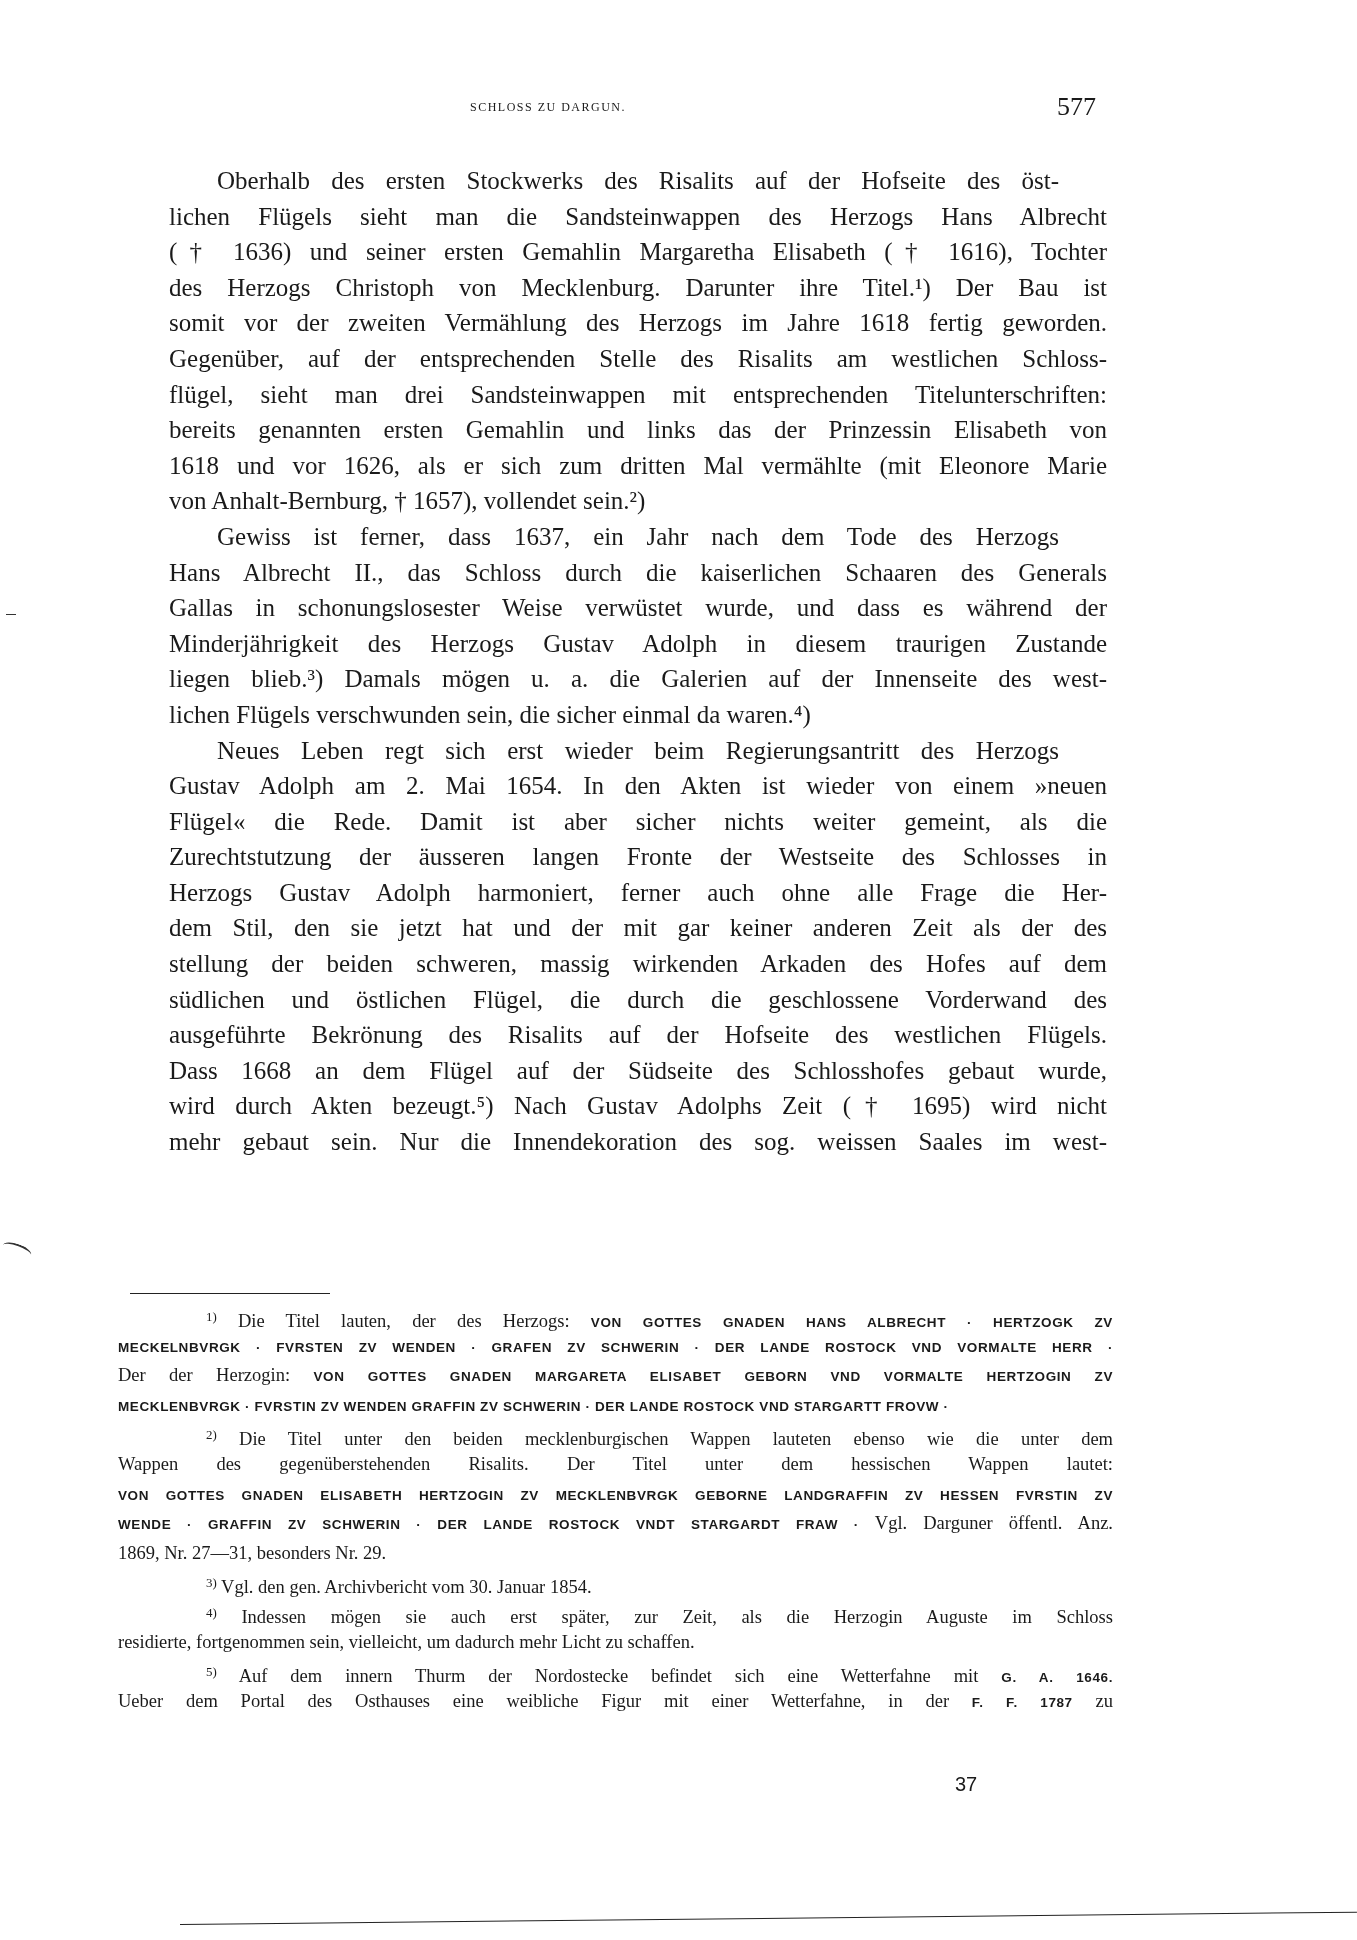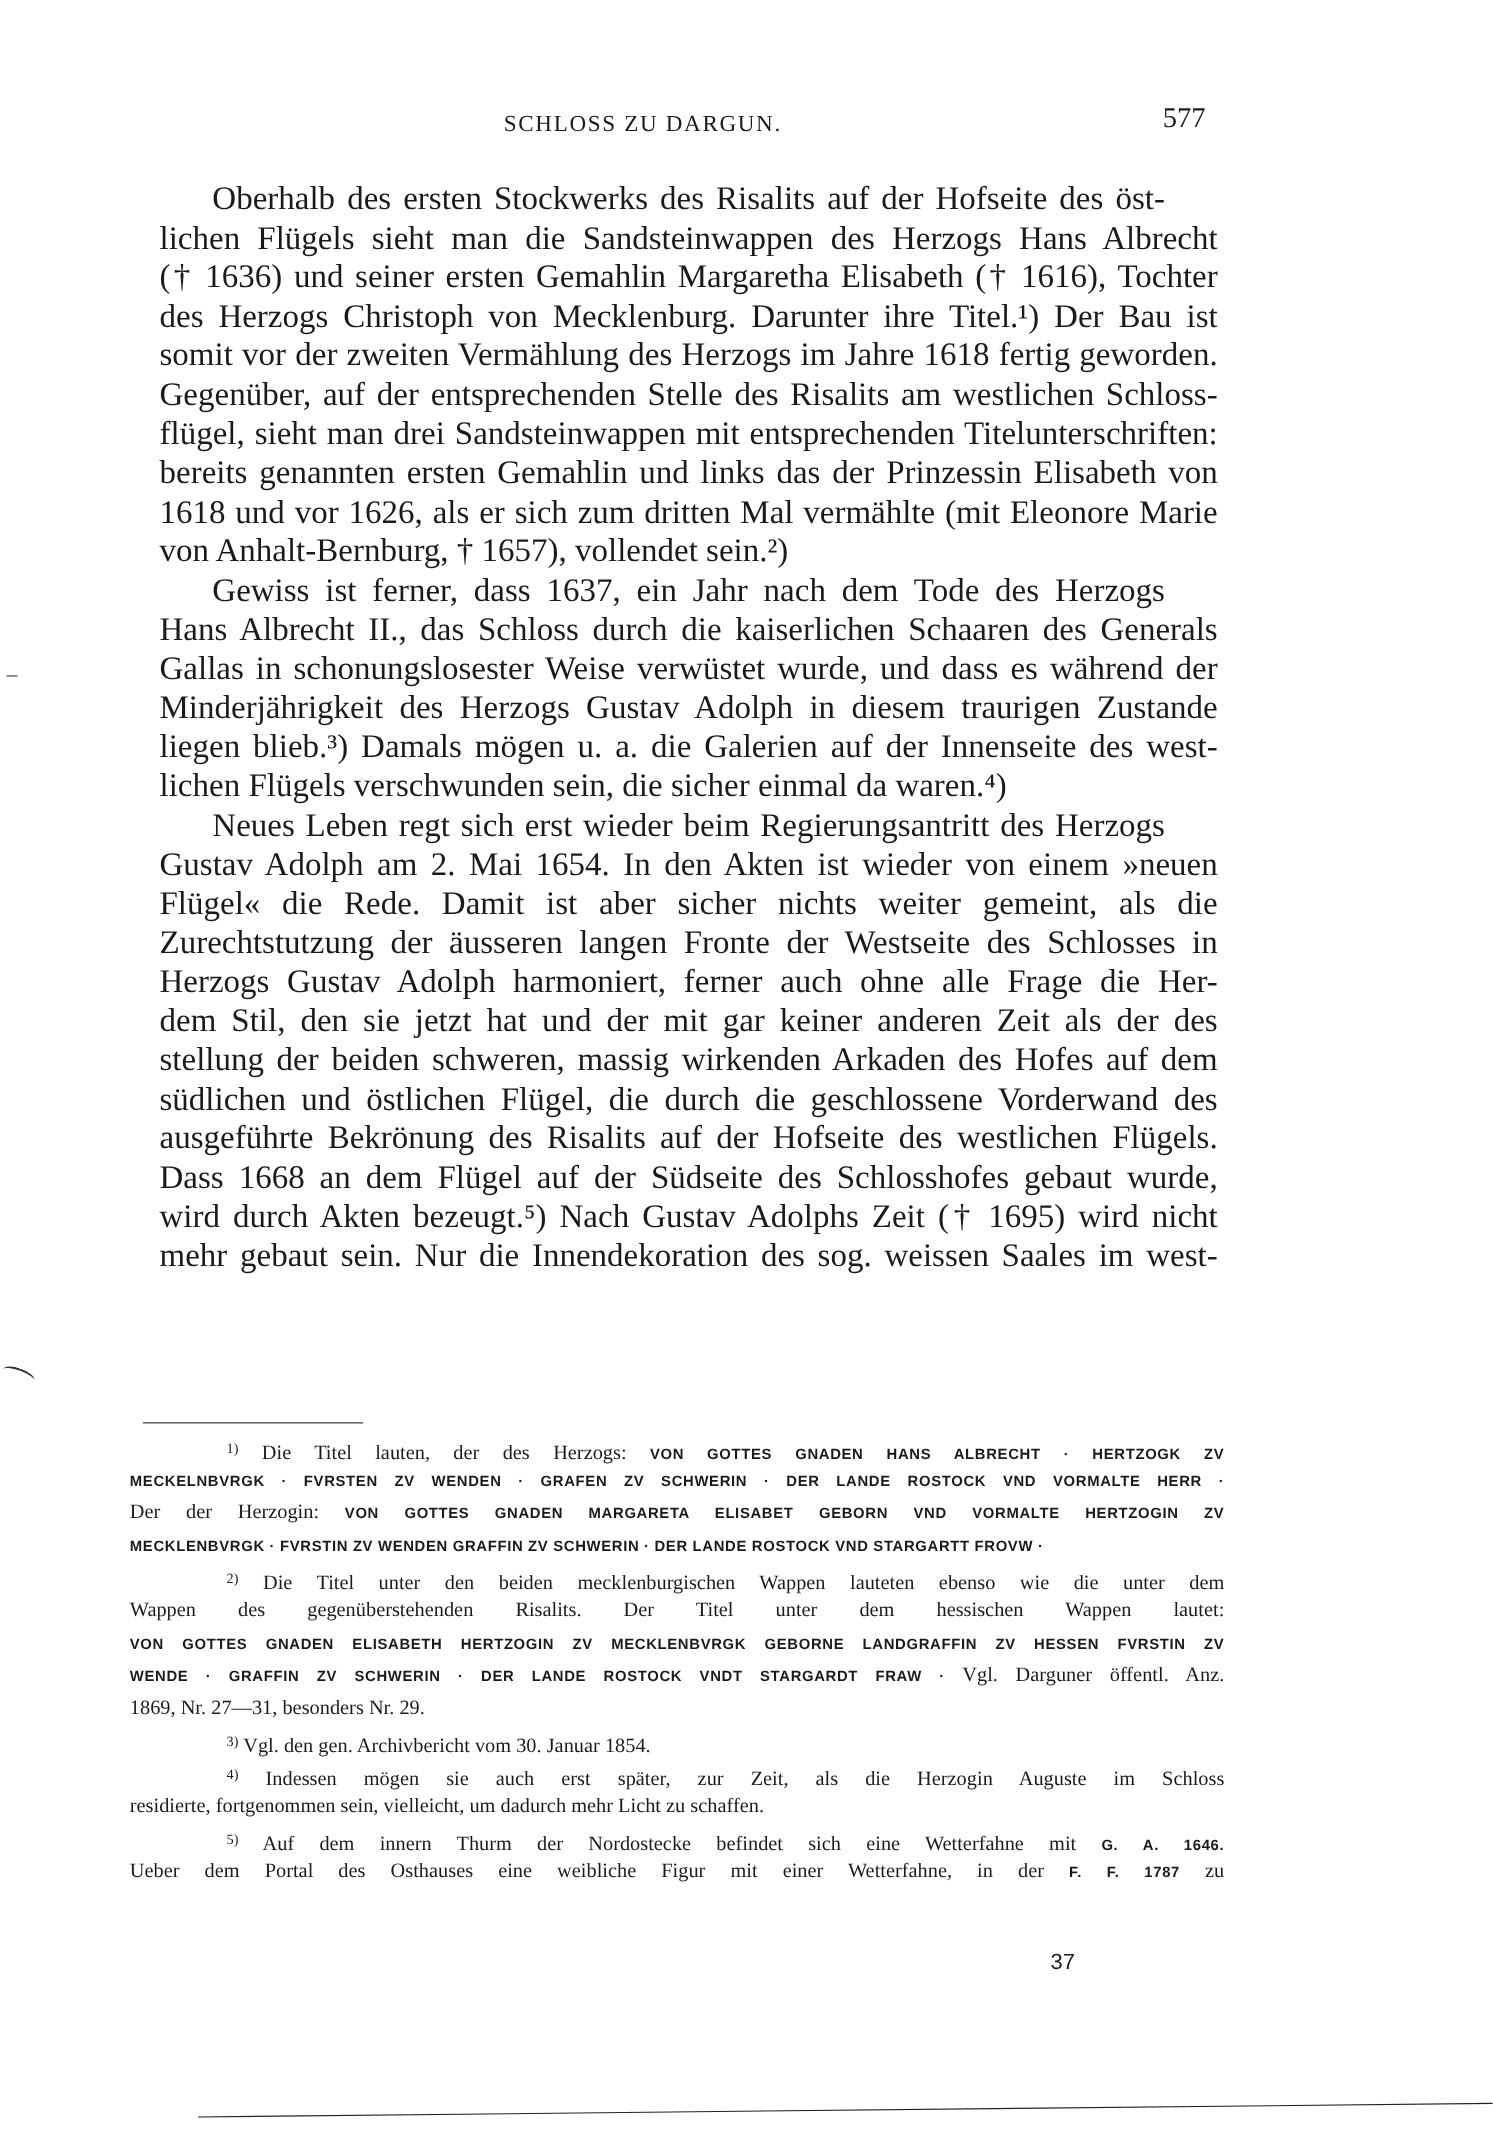--- a/index.html
+++ b/index.html
@@ -1,25 +1,25 @@
 <!DOCTYPE html>
 <html><head>
 <meta charset="utf-8">
 <style>
   html, body { margin: 0; padding: 0; background: #ffffff; }
   body { width: 1357px; height: 1940px; position: relative; overflow: hidden;
          font-family: "Liberation Serif", "DejaVu Serif", serif; color: #1a1a1a; }
 
   .running-head { position: absolute; top: 96px; left: 0; width: 1357px; height: 30px; }
-  .running-title { position: absolute; left: 458px; top: 4px; font-size: 21px; letter-spacing: 1.5px; }
+  .running-title { position: absolute; left: 470px; top: 4px; font-size: 12px; letter-spacing: 1.5px; }
   .page-number  { position: absolute; left: 1057px; top: -4px; font-size: 26px; }
 
   .body-text { position: absolute; left: 145px; top: 163px; width: 962px; }
-  .line { display: block; height: 35.6px; line-height: 35.6px; font-size: 30px;
-          text-align: justify; text-align-last: justify; white-space: nowrap; overflow: visible; }
+  .line { display: block; height: 35.6px; line-height: 35.6px; font-size: 25px;
+          text-align: justify; text-align-last: justify; white-space: nowrap; overflow: visible; margin-left: 24px; }
   .line.last { text-align-last: left; }
   .line.indent { padding-left: 48px; }
   .line-inner { display: inline-block; width: 100%; text-align: justify; text-align-last: justify; }
   .line.last .line-inner { text-align-last: left; }
 
   .footnote-rule { position: absolute; left: 130px; top: 1293px; width: 200px; height: 0;
                    border-top: 1.6px solid #222; }
 
   .footnotes { position: absolute; left: 118px; top: 1302px; width: 995px; }
   .fn-line { display: block; height: 29.6px; line-height: 29.6px; font-size: 18.5px;

